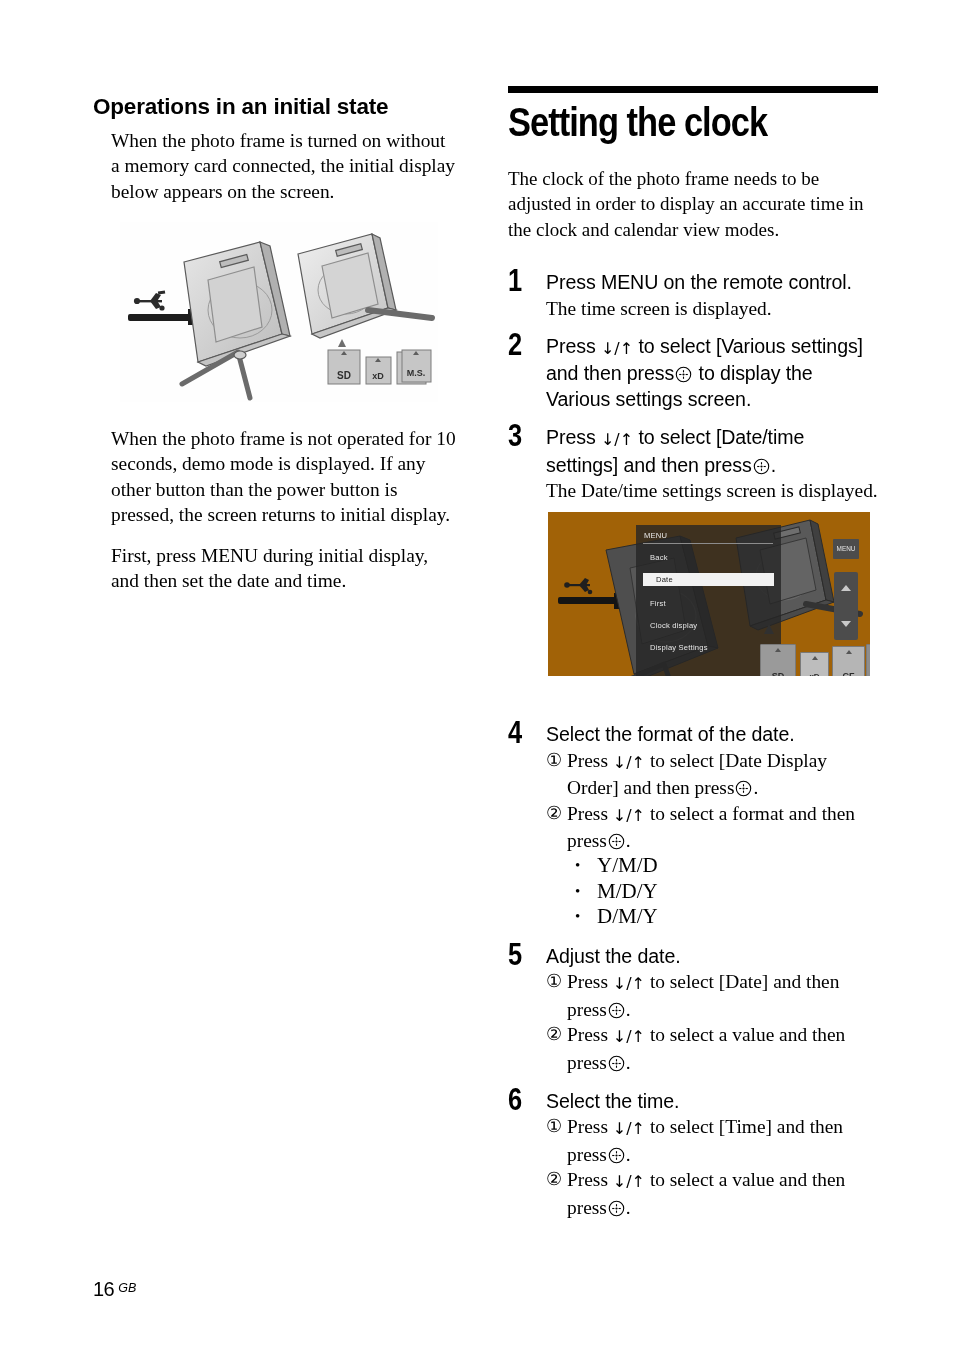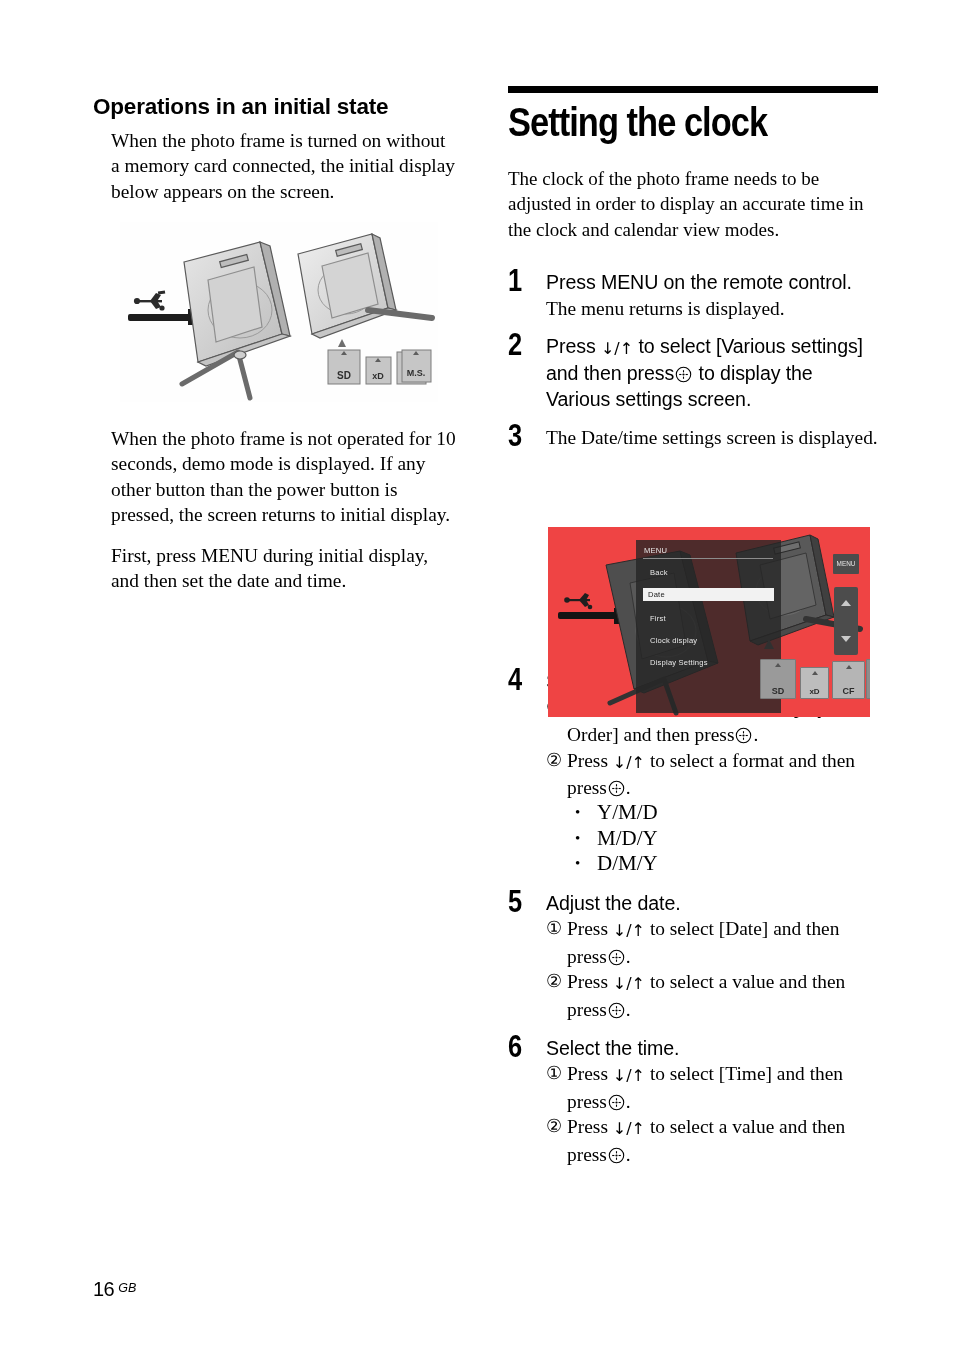--- a/index.html
+++ b/index.html
@@ -171,24 +171,24 @@
     position: absolute;
     left: 120px;
     top: 222px;
     width: 318px;
     height: 180px;
     background: #fefefe;
   }
   .fig-right {
     position: absolute;
     left: 548px;
-    top: 527px;
+    top: 512px;
     width: 322px;
-    height: 190px;
-    background: #ef4444;
+    height: 164px;
+    background: #a16207;
     overflow: hidden;
   }
 
   
   .menu-panel {
     position: absolute;
     left: 88px;
     top: 13px;
     width: 145px;
     height: 173px;
@@ -216,21 +216,21 @@
     left: 14px;
     width: 124px;
     height: 13px;
     line-height: 13px;
   }
   .menu-item.sel {
     left: 7px;
     width: 131px;
     background: #f2f2f2;
     color: #1a1a1a;
-    padding-left: 5px;
+    padding-left: 13px;
     box-sizing: border-box;
   }
 
   
   .fr-menu-btn {
     position: absolute;
     right: 11px;
     top: 27px;
     width: 26px;
     height: 20px;
@@ -408,21 +408,21 @@
   <div class="col-right">
 
     <div class="rule"></div>
     <h1 class="main-head">Setting the clock</h1>
 
     <p class="intro">The clock of the photo frame needs to be adjusted in order to display an accurate time in the clock and calendar view modes.</p>
 
     <div class="step">
       <div class="step-num">1</div>
       <p class="step-title">Press MENU on the remote control.</p>
-      <p class="step-note">The menu returns is displayed.</p>
+      <p class="step-note">The time screen is displayed.</p>
     </div>
 
     <div class="step">
       <div class="step-num">2</div>
       <p class="step-title">
         <span>Press</span>
         <span class="icon-arrows">↓/↑</span>
         <span>to select [Various settings] and then press</span><span class="icon-enter"><svg viewBox="0 0 17 17">
               <circle cx="8.5" cy="8.5" r="7.2" fill="none" stroke="#000" stroke-width="1.1"></circle>
               <line x1="8.5" y1="4.2" x2="8.5" y2="6.4" stroke="#000" stroke-width="1.1"></line>
@@ -430,20 +430,32 @@
               <line x1="4.2" y1="8.5" x2="6.4" y2="8.5" stroke="#000" stroke-width="1.1"></line>
               <line x1="10.6" y1="8.5" x2="12.8" y2="8.5" stroke="#000" stroke-width="1.1"></line>
               <circle cx="8.5" cy="8.5" r="1.1" fill="#000"></circle>
             </svg></span>
         <span>to display the Various settings screen.</span>
       </p>
     </div>
 
     <div class="step">
       <div class="step-num">3</div>
+      <p class="step-title">
+        <span>Press</span>
+        <span class="icon-arrows">↓/↑</span>
+        <span>to select [Date/time settings] and then press</span><span class="icon-enter"><svg viewBox="0 0 17 17">
+              <circle cx="8.5" cy="8.5" r="7.2" fill="none" stroke="#000" stroke-width="1.1"></circle>
+              <line x1="8.5" y1="4.2" x2="8.5" y2="6.4" stroke="#000" stroke-width="1.1"></line>
+              <line x1="8.5" y1="10.6" x2="8.5" y2="12.8" stroke="#000" stroke-width="1.1"></line>
+              <line x1="4.2" y1="8.5" x2="6.4" y2="8.5" stroke="#000" stroke-width="1.1"></line>
+              <line x1="10.6" y1="8.5" x2="12.8" y2="8.5" stroke="#000" stroke-width="1.1"></line>
+              <circle cx="8.5" cy="8.5" r="1.1" fill="#000"></circle>
+            </svg></span><span>.</span>
+      </p>
       <p class="step-note">The Date/time settings screen is displayed.</p>
     </div>
 
     <div style="height:206px"></div>
 
     <div class="step">
       <div class="step-num">4</div>
       <p class="step-title">Select the format of the date.</p>
 
       <p class="substep">

